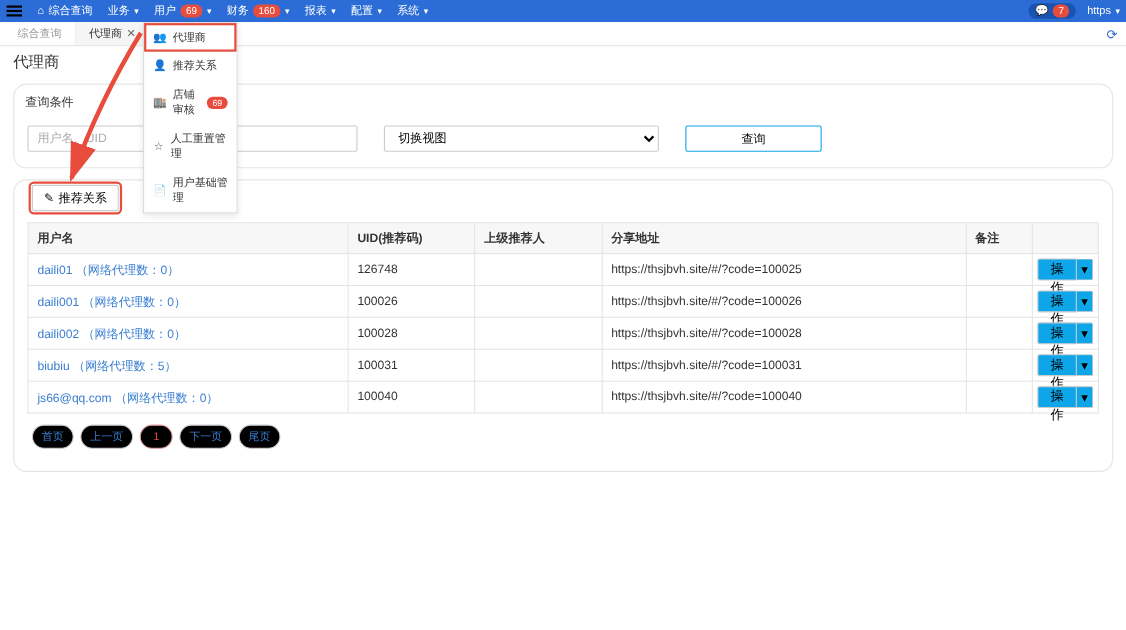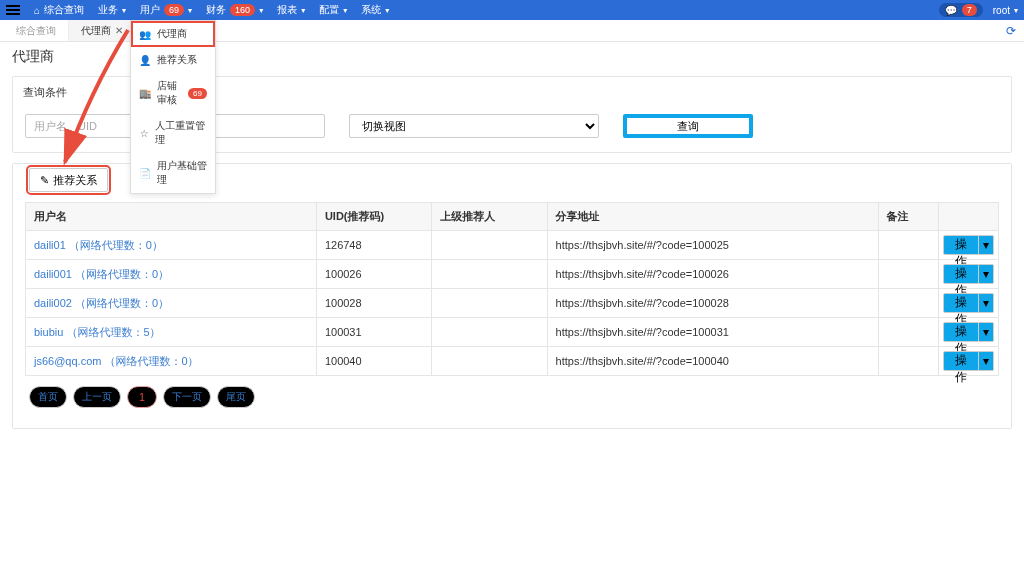--- a/index.html
+++ b/index.html
@@ -28,29 +28,29 @@
 .dropdown { position: absolute; top: 20px; left: 130px; width: 86px; background: #fff; border: 1px solid #ddd; box-shadow: 0 2px 6px rgba(0,0,0,.1); z-index: 20; }
 .dropdown-item { padding: 6px 8px; font-size: 10px; color: #333; display: flex; align-items: center; gap: 6px; cursor: pointer; }
 .dropdown-item.highlight { outline: 2px solid #e74c3c; outline-offset: -2px; }
 .dropdown-item .icon { width: 12px; text-align: center; color: #666; }
 .dropdown-item .mini-badge { background: #e74c3c; color: #fff; border-radius: 7px; padding: 0 5px; font-size: 8px; line-height: 11px; margin-left: auto; }
 
 
 .page-title { font-size: 14px; padding: 6px 12px 10px; color: #333; }
 
 
-.panel { margin: 0 12px 10px; border: 1px solid #e5e5e5; border-radius: 2px; background: #fff; }
+.panel { margin: 0 12px 10px; border: 1px solid #e5e5e5; border-radius: 12px; background: #fff; }
 .panel-header { padding: 8px 10px; font-size: 11px; color: #333; border-bottom: 0; }
 .panel-body { padding: 6px 12px 14px; }
 
 .cond-row { display: flex; gap: 24px; align-items: flex-start; }
 .text-input { height: 24px; width: 300px; border: 1px solid #ccc; border-radius: 2px; padding: 0 8px; font-size: 11px; color: #333; }
 .text-input::placeholder { color: #aaa; }
 .select { height: 24px; width: 250px; border: 1px solid #ccc; border-radius: 2px; padding: 0 8px; font-size: 11px; background: #fff; }
-.btn { height: 24px; border: 4px solid #0ea5e9; background: #fff; border-radius: 2px; padding: 0 50px; font-size: 11px; cursor: pointer; }
+.btn { height: 24px; border: 1px solid #0ea5e9; background: #fff; border-radius: 2px; padding: 0 50px; font-size: 11px; cursor: pointer; }
 
 
 .add-btn-wrap { padding: 4px 0 10px 4px; }
 .add-btn { display: inline-flex; align-items: center; gap: 4px; height: 24px; border: 1px solid #ccc; background: #fff; border-radius: 2px; padding: 0 10px; font-size: 11px; cursor: pointer; outline: 2px solid #e74c3c; outline-offset: 1px; }
 
 
 table { width: 100%; border-collapse: collapse; font-size: 11px; }
 th, td { border: 1px solid #e5e5e5; padding: 6px 8px; text-align: left; vertical-align: middle; }
 th { background: #f7f7f7; color: #333; font-weight: bold; }
 td a { color: #3a7ed0; text-decoration: none; }
@@ -116,21 +116,21 @@
       <span>系统</span>
         <span class="caret">▾</span>
     </div>
   </div>
   <div class="nav-right">
     <div class="chat-badge">
       <span>💬</span>
       <span class="badge">7</span>
     </div>
     <div class="nav-item">
-      <span>root</span>
+      <span>https</span>
         <span class="caret">▾</span>
     </div>
   </div>
 </div>
 
 <div class="dropdown">
   <div class="dropdown-item highlight">
     <span class="icon">👥</span>
     <span>代理商</span>
   </div>

